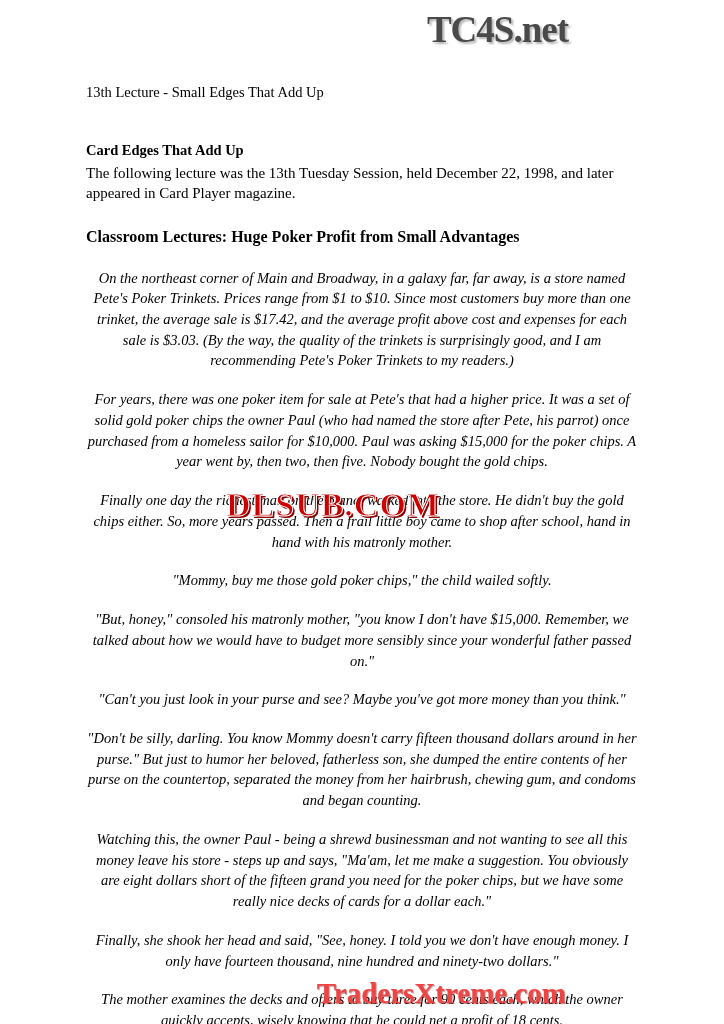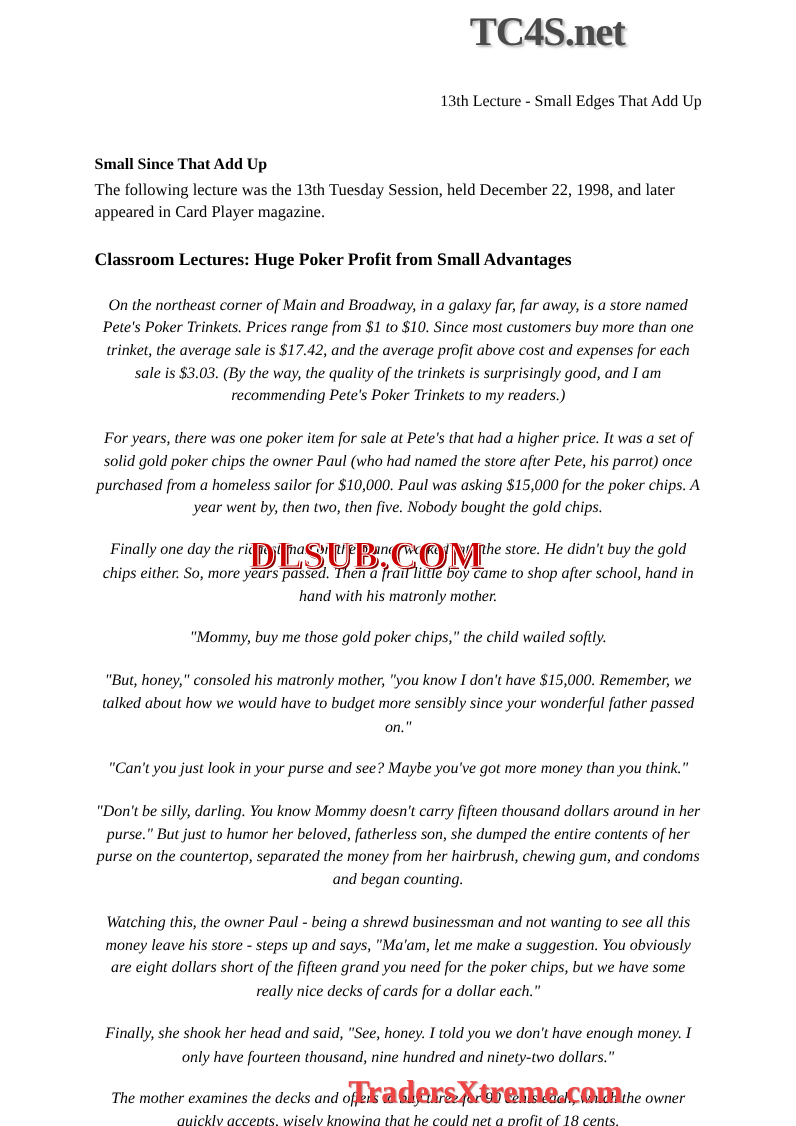--- a/index.html
+++ b/index.html
@@ -58,21 +58,20 @@
   }
   .content {
     position: absolute;
     left: 86px;
     top: 84px;
     width: 552px;
   }
   .header-line {
     font-size: 14.5px;
     margin-bottom: 40px;
-    text-align: right;
   }
   h1.doc-title {
     font-size: 14.5px;
     font-weight: bold;
     margin: 0 0 2px 0;
     line-height: 1.35;
   }
   .subtitle {
     font-size: 15px;
     line-height: 1.38;
@@ -99,21 +98,21 @@
 <body>
 
 <div class="page">
 
   <div class="watermark-top">TC4S.net</div>
 
   <div class="content">
 
     <div class="header-line">13th Lecture - Small Edges That Add Up</div>
 
-    <h1 class="doc-title">Small Since That Add Up</h1>
+    <h1 class="doc-title">Card Edges That Add Up</h1>
 
     <p class="subtitle">The following lecture was the 13th Tuesday Session, held December 22, 1998, and later appeared in Card Player magazine.</p>
 
     <h2 class="section-title">Classroom Lectures: Huge Poker Profit from Small Advantages</h2>
 
     <p class="para">On the northeast corner of Main and Broadway, in a galaxy far, far away, is a store named Pete's Poker Trinkets. Prices range from $1 to $10. Since most customers buy more than one trinket, the average sale is $17.42, and the average profit above cost and expenses for each sale is $3.03. (By the way, the quality of the trinkets is surprisingly good, and I am recommending Pete's Poker Trinkets to my readers.)</p>
     <p class="para">For years, there was one poker item for sale at Pete's that had a higher price. It was a set of solid gold poker chips the owner Paul (who had named the store after Pete, his parrot) once purchased from a homeless sailor for $10,000. Paul was asking $15,000 for the poker chips. A year went by, then two, then five. Nobody bought the gold chips.</p>
     <p class="para">Finally one day the richest man on the planet walked into the store. He didn't buy the gold chips either. So, more years passed. Then a frail little boy came to shop after school, hand in hand with his matronly mother.</p>
     <p class="para">"Mommy, buy me those gold poker chips," the child wailed softly.</p>
     <p class="para">"But, honey," consoled his matronly mother, "you know I don't have $15,000. Remember, we talked about how we would have to budget more sensibly since your wonderful father passed on."</p>

